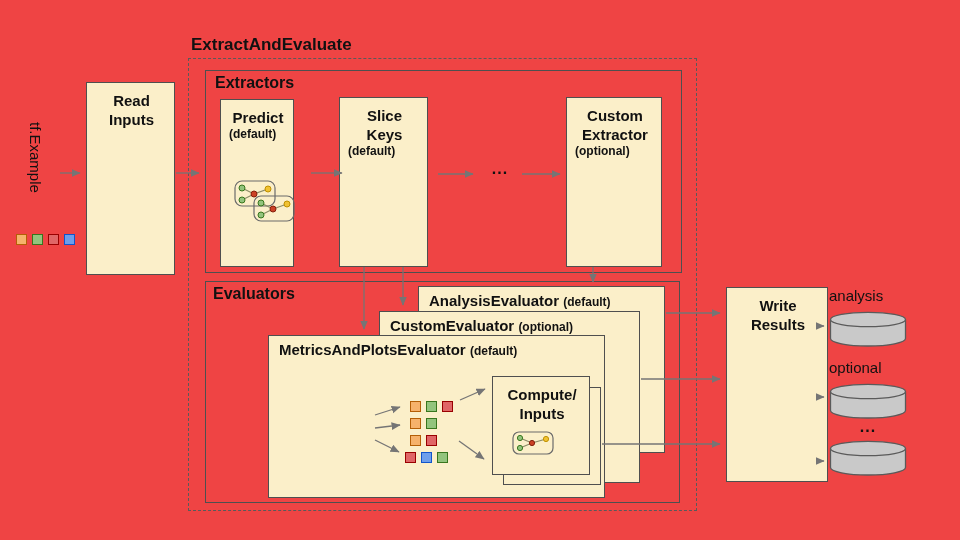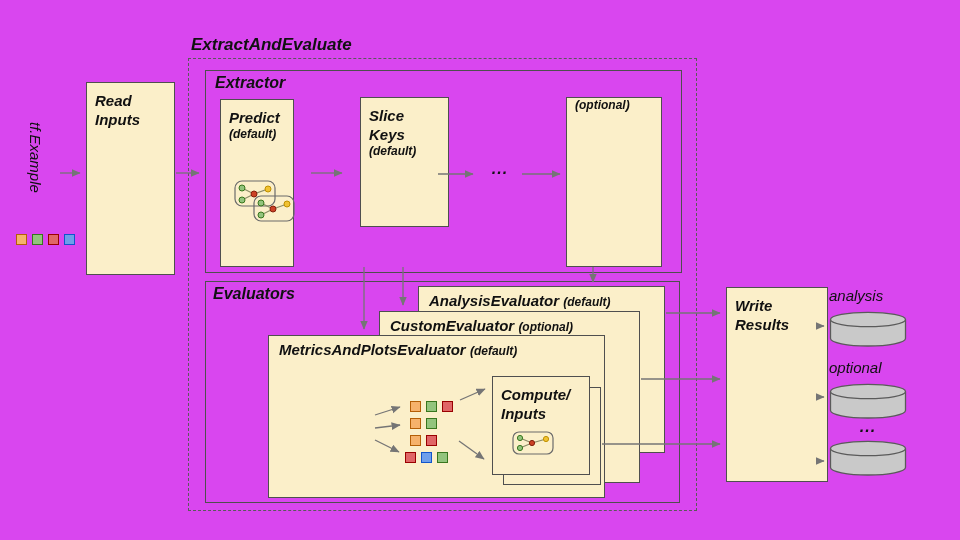--- a/index.html
+++ b/index.html
@@ -1,26 +1,26 @@
 <!DOCTYPE html>
 <html><head>
 <meta charset="utf-8">
 <style>
   html,body{margin:0;padding:0;background:#fff;}
   #canvas{
-    position:relative;width:960px;height:540px;background:#d946ef;overflow:hidden;
-    font-family:"Liberation Sans",sans-serif;color:#111;font-style:italic;
+    position:relative;width:960px;height:540px;background:#ef4444;overflow:hidden;
+    font-family:"Liberation Sans",sans-serif;color:#111;
   }
   .abs{position:absolute;box-sizing:border-box;}
   .tanbox{background:#FBEFC9;border:1px solid #4f4f4f;}
   .framebox{background:transparent;border:1px solid #4f4f4f;}
   .dashedbox{border:1px dashed #5a5a5a;background:transparent;}
   .diagram-title{font-size:17px;font-weight:bold;}
   .sect-label{font-size:16px;font-weight:bold;padding:3px 0 0 9px;}
-  .box-title{font-size:15px;font-weight:bold;line-height:19px;white-space:pre-line;padding:8px 6px 0 8px;}
+  .box-title{font-size:15px;font-weight:bold;line-height:19px;white-space:pre-line;padding:8px 6px 0 8px;text-align:center;}
   .box-suffix{font-size:12px;font-weight:bold;line-height:15px;padding:0 6px 0 8px;}
   .ev-title{font-size:15px;font-weight:bold;padding:5px 6px 0 10px;white-space:nowrap;}
   .ev-suffix{font-size:12px;font-weight:bold;}
   .dots{font-size:16px;font-weight:bold;text-align:center;letter-spacing:1px;}
   .vert-label{
     writing-mode:vertical-rl;font-size:15px;line-height:15px;
   }
   .out-label{font-size:15px;text-align:left;}
   .sqrow{display:flex;gap:5px;}
   .sq{display:inline-block;width:9px;height:9px;border:1px solid #000;}
@@ -49,21 +49,21 @@
       <span class="sq red"></span>
       <span class="sq blue"></span>
     </div>
 
   <div class="abs tanbox" style="left:86px;top:82px;width:89px;height:193px;">
     <div class="box-title">Read
 Inputs</div>
   </div>
 
   <div class="abs framebox" style="left:205px;top:70px;width:477px;height:203px;">
-    <div class="sect-label">Extractor</div>
+    <div class="sect-label">Extractors</div>
   </div>
 
   <div class="abs tanbox" style="left:220px;top:99px;width:74px;height:168px;">
     <div class="box-title" style="padding-bottom:0;">Predict</div>
     <div class="box-suffix">(default)</div>
     <div class="abs" style="left:13px;top:78px;">
       <svg width="62" height="46" viewBox="0 0 62 46">
         <rect x="1" y="3" width="40" height="25" rx="7" fill="none" stroke="#6b6b6b" stroke-width="1.2"></rect>
         <line x1="8" y1="10" x2="20" y2="16" stroke="#8a8a66" stroke-width="1.2"></line>
         <line x1="8" y1="22" x2="20" y2="16" stroke="#8a8a66" stroke-width="1.2"></line>
@@ -77,29 +77,31 @@
         <line x1="27" y1="37" x2="39" y2="31" stroke="#8a8a66" stroke-width="1.2"></line>
         <line x1="39" y1="31" x2="53" y2="26" stroke="#8a8a66" stroke-width="1.2"></line>
         <circle cx="27" cy="25" r="3" fill="#93C47D" stroke="#38761D"></circle>
         <circle cx="27" cy="37" r="3" fill="#93C47D" stroke="#38761D"></circle>
         <circle cx="39" cy="31" r="3" fill="#CC4125" stroke="#85200C"></circle>
         <circle cx="53" cy="26" r="3" fill="#F1C232" stroke="#BF9000"></circle>
       </svg>
     </div>
   </div>
 
-  <div class="abs tanbox" style="left:360px;top:97px;width:89px;height:130px;">
+  <div class="abs tanbox" style="left:339px;top:97px;width:89px;height:170px;">
     <div class="box-title" style="padding-bottom:0;">Slice
 Keys</div>
     <div class="box-suffix">(default)</div>
   </div>
 
   <div class="abs dots" style="left:480px;top:160px;width:40px;">...</div>
 
   <div class="abs tanbox" style="left:566px;top:97px;width:96px;height:170px;">
+    <div class="box-title" style="padding-bottom:0;">Custom
+Extractor</div>
     <div class="box-suffix">(optional)</div>
   </div>
 
   <div class="abs framebox" style="left:205px;top:281px;width:475px;height:222px;">
     <div class="sect-label" style="padding-left:7px;">Evaluators</div>
   </div>
 
   <div class="abs tanbox" style="left:418px;top:286px;width:247px;height:167px;z-index:1;">
     <div class="ev-title">
       <span>AnalysisEvaluator</span>

